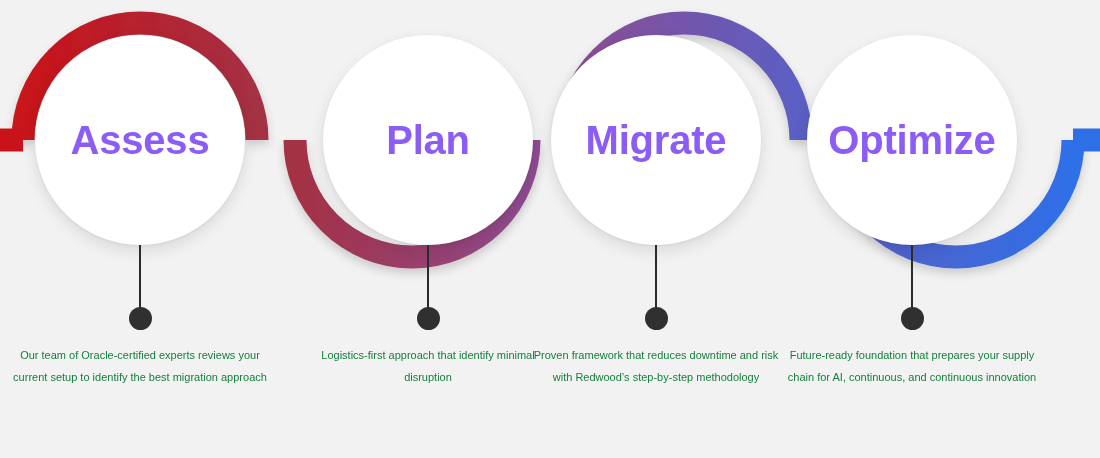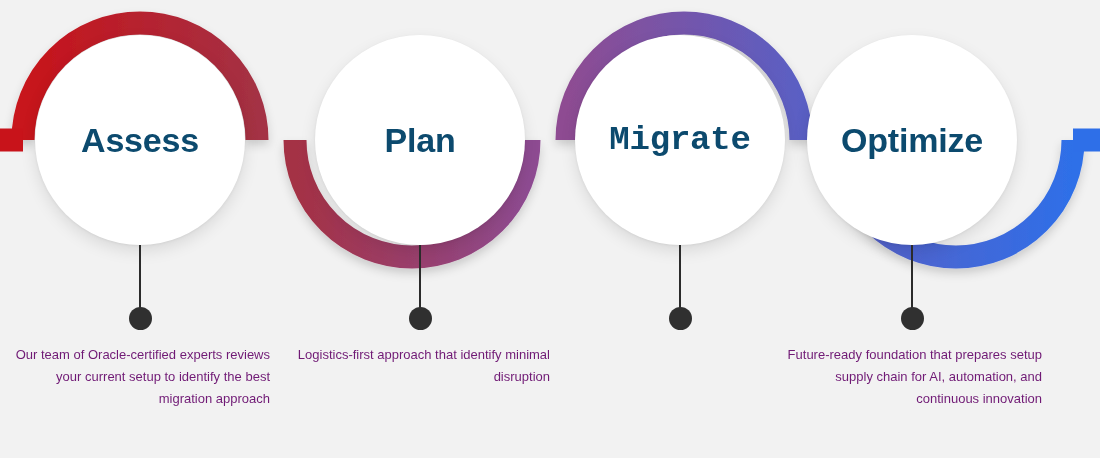--- a/index.html
+++ b/index.html
@@ -48,23 +48,23 @@
     margin-left: -105px;
     margin-top: -105px;
     border-radius: 50%;
     background: #ffffff;
     box-shadow: 0 6px 16px rgba(0,0,0,0.10), 0 1px 3px rgba(0,0,0,0.06);
     display: flex;
     align-items: center;
     justify-content: center;
   }
   .circle-label {
-    font-size: 34px;
+    font-size: 40px;
     font-weight: bold;
-    color: #0c4a6e;
+    color: #8b5cf6;
     letter-spacing: -0.2px;
     line-height: 1;
     white-space: nowrap;
   }
   .stem {
     position: absolute;
     left: 50%;
     top: 245px;
     width: 2px;
     height: 68px;
@@ -79,24 +79,24 @@
     height: 23px;
     margin-left: -11.5px;
     border-radius: 50%;
     background: #303030;
   }
   .caption {
     position: absolute;
     left: 0;
     top: 344px;
     width: 272px;
-    text-align: right;
-    font-size: 13px;
+    text-align: center;
+    font-size: 11px;
     line-height: 22px;
-    color: #701a75;
+    color: #15803d;
     padding: 0 6px;
     box-sizing: border-box;
   }
 </style>
 </head>
 <body>
 
 <div class="stage">
 
   <svg class="arc-layer" viewBox="0 0 1100 458" width="1100" height="458" xmlns="http://www.w3.org/2000/svg">
@@ -139,40 +139,41 @@
 
     <div class="step" style="left:4px;">
       <div class="circle">
         <span class="circle-label">Assess</span>
       </div>
       <div class="stem"></div>
       <div class="dot"></div>
       <div class="caption">Our team of Oracle-certified experts reviews your current setup to identify the best migration approach</div>
     </div>
 
-    <div class="step" style="left:284px;">
+    <div class="step" style="left:292px;">
       <div class="circle">
         <span class="circle-label">Plan</span>
       </div>
       <div class="stem"></div>
       <div class="dot"></div>
       <div class="caption">Logistics-first approach that identify minimal disruption</div>
     </div>
 
-    <div class="step" style="left:544px;font-family:Liberation Mono, monospace;">
+    <div class="step" style="left:520px;">
       <div class="circle">
         <span class="circle-label">Migrate</span>
       </div>
       <div class="stem"></div>
       <div class="dot"></div>
+      <div class="caption">Proven framework that reduces downtime and risk with Redwood’s step-by-step methodology</div>
     </div>
 
     <div class="step" style="left:776px;">
       <div class="circle">
         <span class="circle-label">Optimize</span>
       </div>
       <div class="stem"></div>
       <div class="dot"></div>
-      <div class="caption">Future-ready foundation that prepares setup supply chain for AI, automation, and continuous innovation</div>
+      <div class="caption">Future-ready foundation that prepares your supply chain for AI, continuous, and continuous innovation</div>
     </div>
 
   </div>
 </div>
 
 </body></html>

